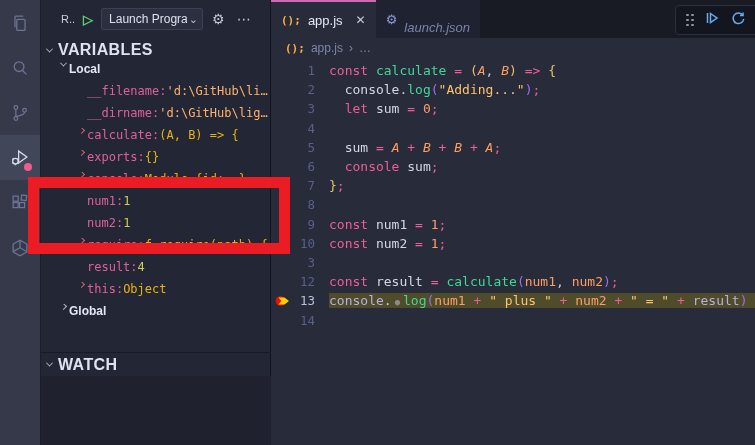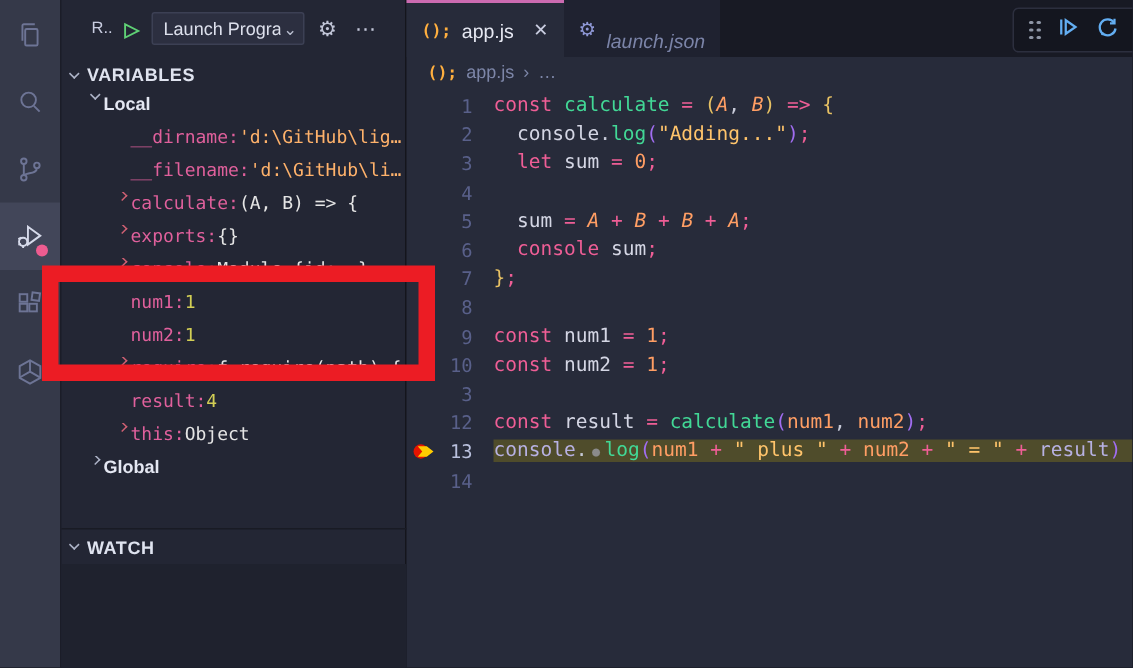--- a/index.html
+++ b/index.html
@@ -23,38 +23,38 @@
   .sb-toolbar { height:38px; display:flex; align-items:center; padding-left:20px; gap:6px; }
   .sb-panel-label { color:#c9cde0; font-size:11px; }
   .play-btn { color:#5fd175; font-size:13px; font-weight:bold; padding:0 2px; }
   .cfg-select { height:22px; background:#2c2f40; border:1px solid #3c4054; border-radius:2px;
                 display:flex; align-items:center; padding:0 4px 0 7px; max-width:102px; }
   .cfg-label { color:#dde0ec; font-size:12px; white-space:nowrap; overflow:hidden; max-width:82px; }
   .cfg-chev { color:#b7bccd; font-size:11px; margin-left:2px; }
   .sb-gear, .sb-more { color:#c2c6d8; font-size:14px; padding:0 3px; }
 
   .section-header { height:24px; display:flex; align-items:center; padding-left:6px; gap:6px; }
-  .section-title { color:#dfe3ef; font-size:12px; font-weight:bold; letter-spacing:.4px; }
+  .section-title { color:#dfe3ef; font-size:16px; font-weight:bold; letter-spacing:.4px; }
   .chev { display:inline-block; width:5px; height:5px; border-right:1.5px solid #aeb4c8;
           border-bottom:1.5px solid #aeb4c8; }
   .chev.down { transform:rotate(45deg) translate(-1px,-1px); }
   .chev.right { transform:rotate(-45deg); }
   .chev.item { border-color:#cf6073; }
 
   #var-rows { font-family:"DejaVu Sans Mono", monospace; font-size:12px; }
   .var-row { height:22px; display:flex; align-items:flex-start; white-space:nowrap; overflow:hidden; }
   .var-row .chevslot { width:12px; display:flex; justify-content:center; flex:none; }
   .vr-scope { padding-left:16px; }
   .vr-scope .scope-label { color:#e4e7f2; font-weight:bold; font-size:12px;
                            font-family:"Liberation Sans", sans-serif; }
   .vr-item { padding-left:34px; }
   .vn { color:#e0609c; }
   .vv-str { color:#ffb26b; }
   .vv-num { color:#d2ce55; }
-  .vv-obj { color:#e5e5e5; }
+  .vv-obj { color:#eab308; }
 
   .watch-header { position:absolute; left:0; top:352px; width:230px; border-top:1px solid #191b24; }
   .watch-body { position:absolute; left:0; top:376px; width:230px; height:69px; background:#1f222e; }
 
   
   .editor { position:absolute; left:270px; top:0; width:485px; height:445px;
             background:#272b3a; border-left:1px solid #14151c; }
   .tabstrip { position:relative; height:38px; background:#181a24; display:flex; }
   .tab { height:38px; display:flex; align-items:center; padding:0 10px; gap:7px; }
   .tab.active { background:#272b3a; border-top:2px solid #cc6bb1; }
@@ -170,27 +170,27 @@
 
     <div id="var-rows">
         <div class="var-row vr-scope">
           <span class="chevslot">
             <span class="chev down"></span>
           </span>
           <span class="scope-label">Local</span>
         </div>
         <div class="var-row vr-item">
           <span class="chevslot"></span>
+          <span class="vn">__filename: </span>
+          <span class="vv-str">'d:\GitHub\li…</span>
+        </div>
+        <div class="var-row vr-item">
+          <span class="chevslot"></span>
           <span class="vn">__dirname: </span>
           <span class="vv-str">'d:\GitHub\lig…</span>
-        </div>
-        <div class="var-row vr-item">
-          <span class="chevslot"></span>
-          <span class="vn">__filename: </span>
-          <span class="vv-str">'d:\GitHub\li…</span>
         </div>
         <div class="var-row vr-item">
           <span class="chevslot">
             <span class="chev right item"></span>
           </span>
           <span class="vn">calculate: </span>
           <span class="vv-obj">(A, B) =&gt; {</span>
         </div>
         <div class="var-row vr-item">
           <span class="chevslot">

